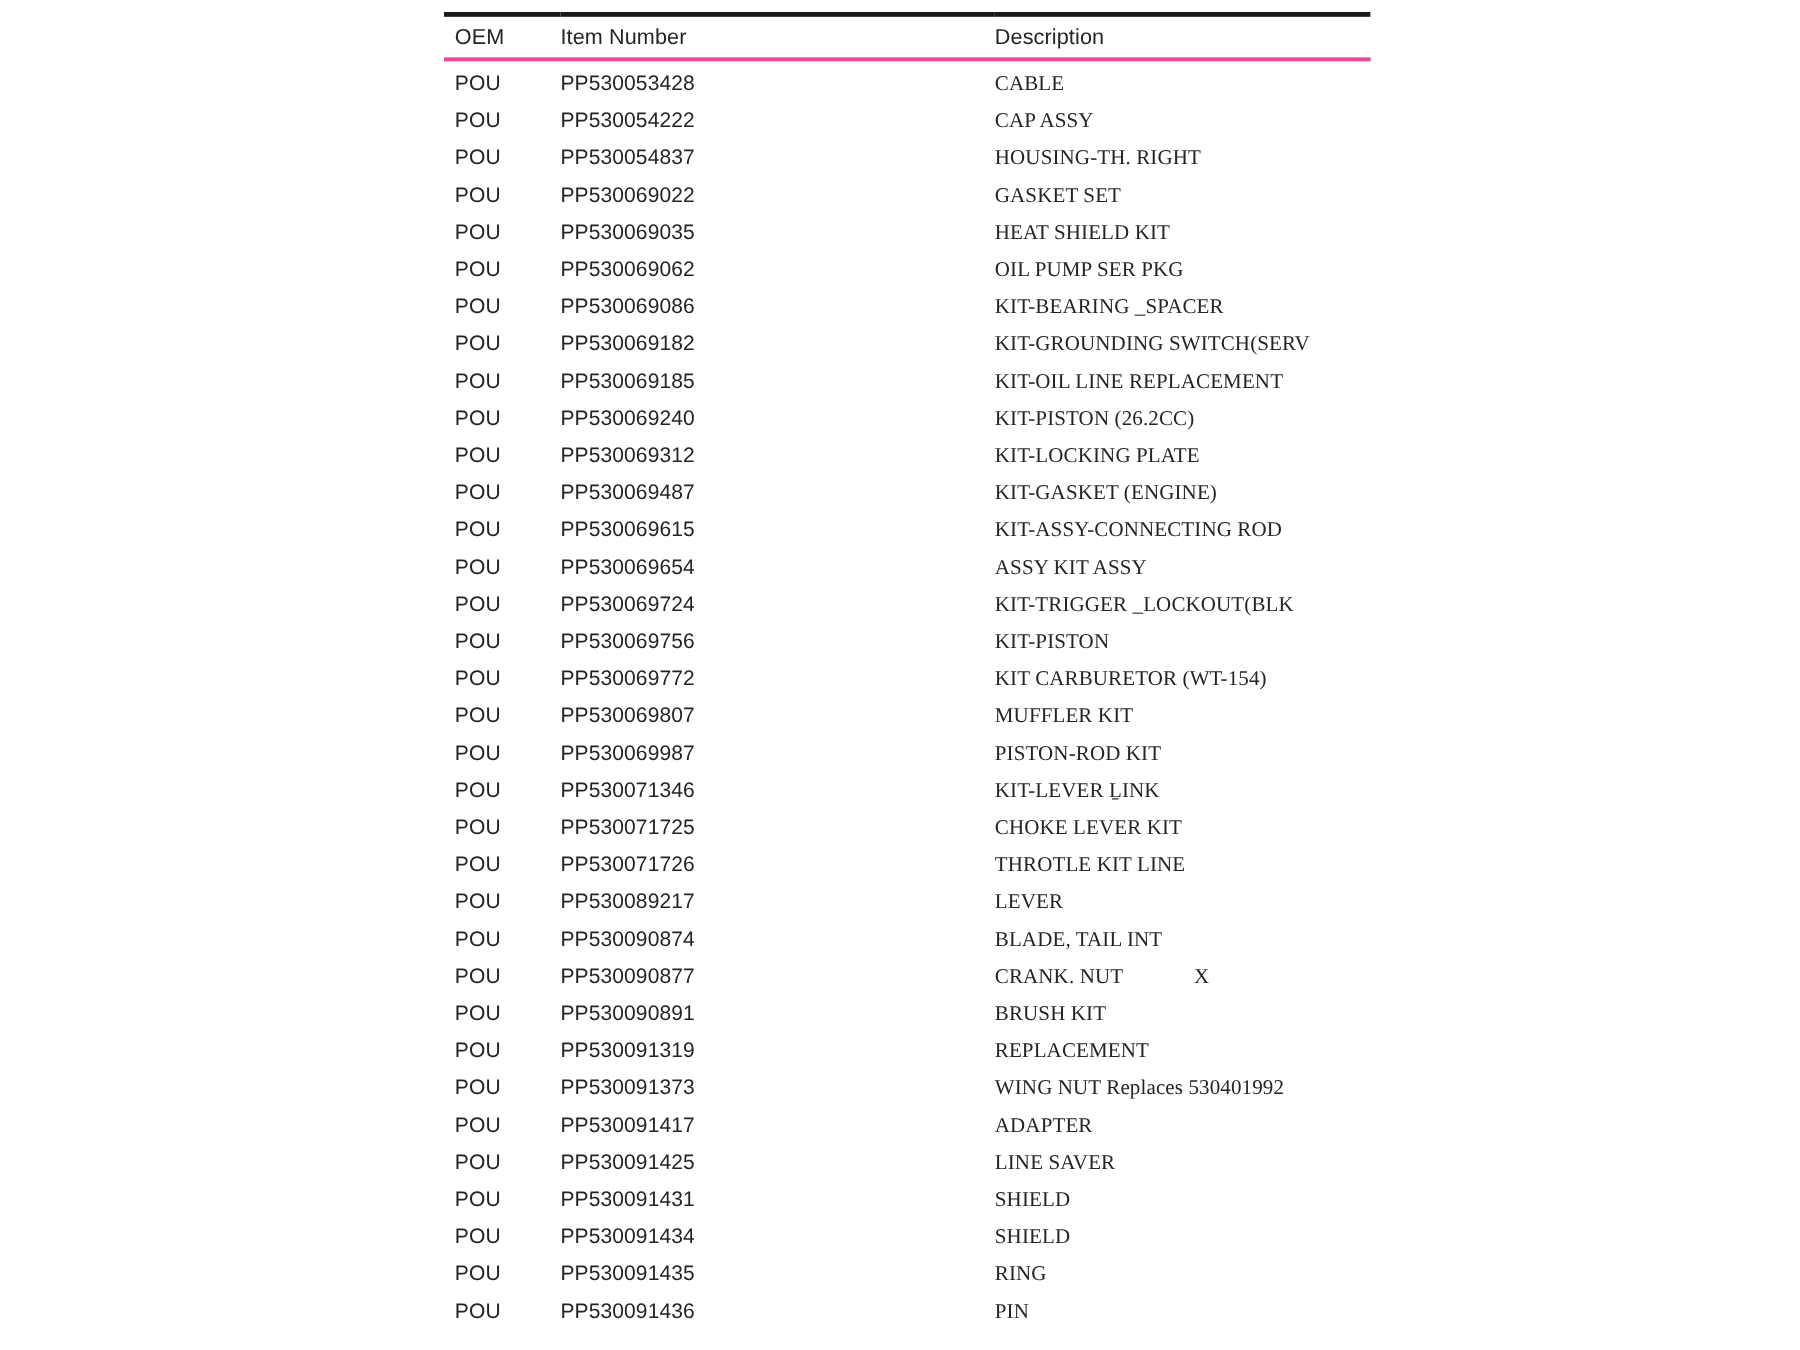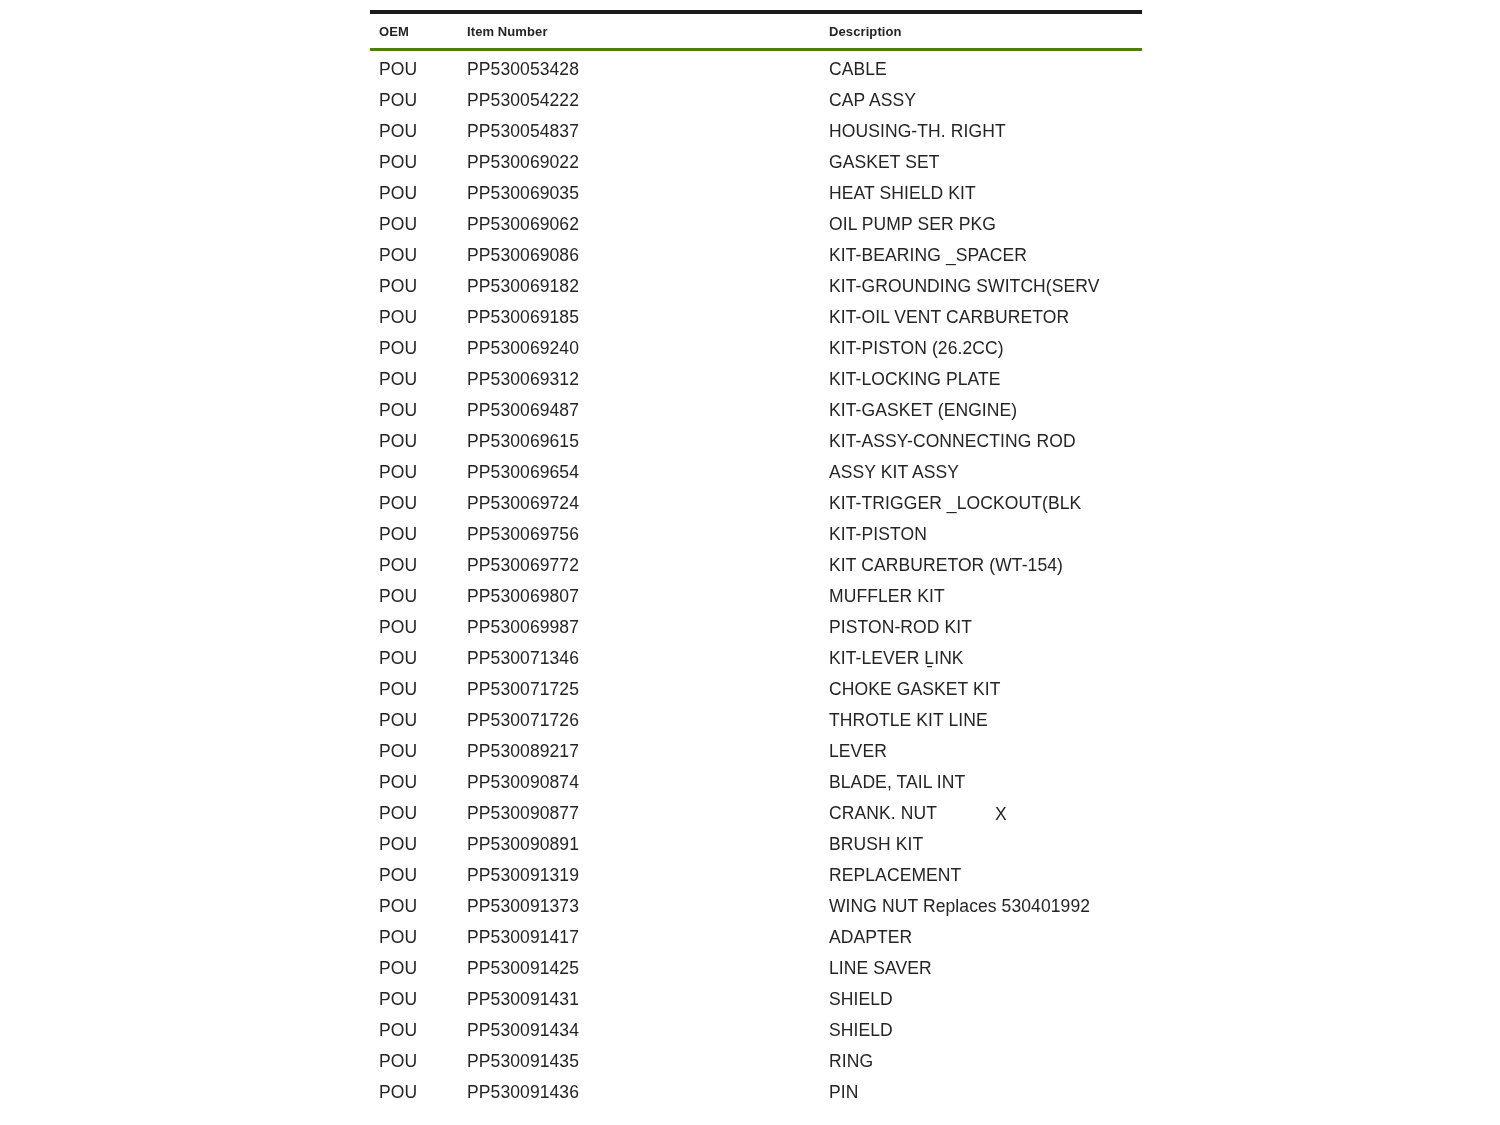--- a/index.html
+++ b/index.html
@@ -18,47 +18,48 @@
     width: 772px;
   }
   table.parts {
     width: 100%;
     border-collapse: collapse;
     table-layout: fixed;
     color: #242424;
     border-top: 4px solid #1a1a1a;
   }
   table.parts th {
-    font-size: 13px;
-    font-weight: 700;
+    font-size: 18px;
+    font-weight: 400;
     text-align: left;
     padding: 0;
     height: 34px;
     vertical-align: middle;
-    border-bottom: 3px solid #4d7c0f;
+    border-bottom: 3px solid #ec4899;
     letter-spacing: 0.1px;
     white-space: nowrap;
     overflow: visible;
   }
   table.parts td {
     font-size: 17.5px;
     font-weight: 400;
     padding: 0;
     height: 31px;
     vertical-align: middle;
     letter-spacing: 0.1px;
     white-space: nowrap;
     overflow: visible;
   }
   table.parts th:first-child,
   table.parts td:first-child {
     padding-left: 9px;
   }
   td.desc-cell {
     position: relative;
+    font-family: Liberation Serif, serif;
   }
   td.desc-cell .flag {
     position: absolute;
     left: 166px;
     top: 50%;
     transform: translateY(-50%);
   }
   tbody tr:first-child td {
     padding-top: 3px;
   }
@@ -117,21 +118,21 @@
           <td class="desc-cell"><span>KIT-BEARING _SPACER</span></td>
         </tr>
         <tr>
           <td>POU</td>
           <td>PP530069182</td>
           <td class="desc-cell"><span>KIT-GROUNDING SWITCH(SERV</span></td>
         </tr>
         <tr>
           <td>POU</td>
           <td>PP530069185</td>
-          <td class="desc-cell"><span>KIT-OIL VENT CARBURETOR</span></td>
+          <td class="desc-cell"><span>KIT-OIL LINE REPLACEMENT</span></td>
         </tr>
         <tr>
           <td>POU</td>
           <td>PP530069240</td>
           <td class="desc-cell"><span>KIT-PISTON (26.2CC)</span></td>
         </tr>
         <tr>
           <td>POU</td>
           <td>PP530069312</td>
           <td class="desc-cell"><span>KIT-LOCKING PLATE</span></td>
@@ -177,21 +178,21 @@
           <td class="desc-cell"><span>PISTON-ROD KIT</span></td>
         </tr>
         <tr>
           <td>POU</td>
           <td>PP530071346</td>
           <td class="desc-cell"><span>KIT-LEVER ḺINK</span></td>
         </tr>
         <tr>
           <td>POU</td>
           <td>PP530071725</td>
-          <td class="desc-cell"><span>CHOKE GASKET KIT</span></td>
+          <td class="desc-cell"><span>CHOKE LEVER KIT</span></td>
         </tr>
         <tr>
           <td>POU</td>
           <td>PP530071726</td>
           <td class="desc-cell"><span>THROTLE KIT LINE</span></td>
         </tr>
         <tr>
           <td>POU</td>
           <td>PP530089217</td>
           <td class="desc-cell"><span>LEVER</span></td>

